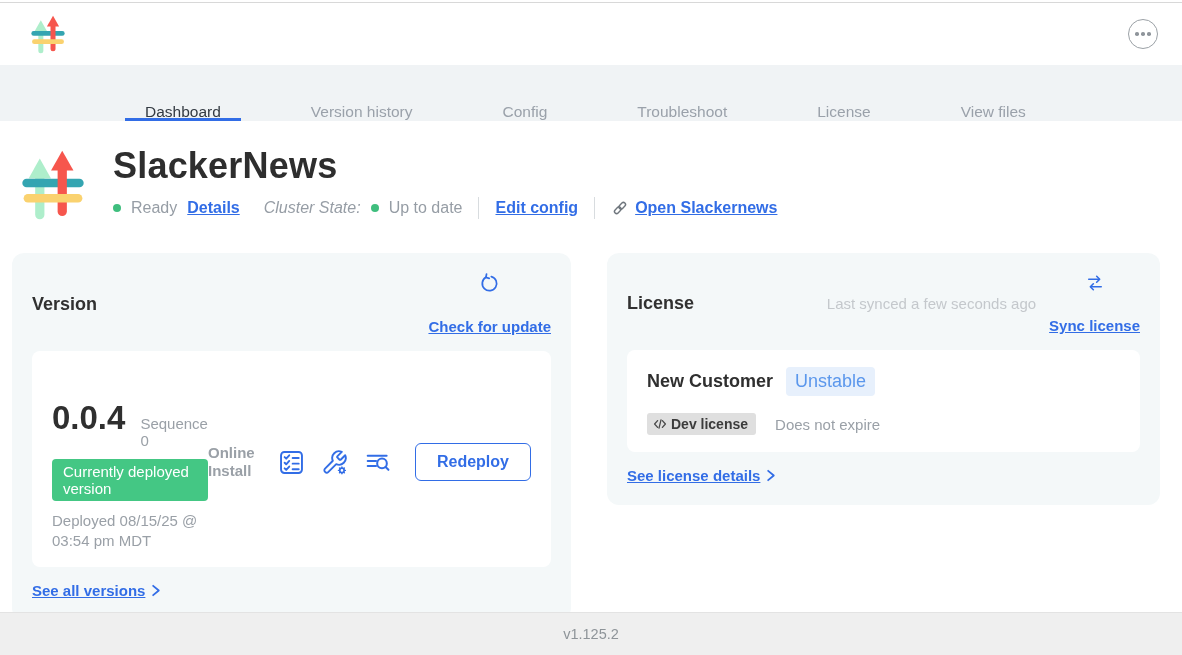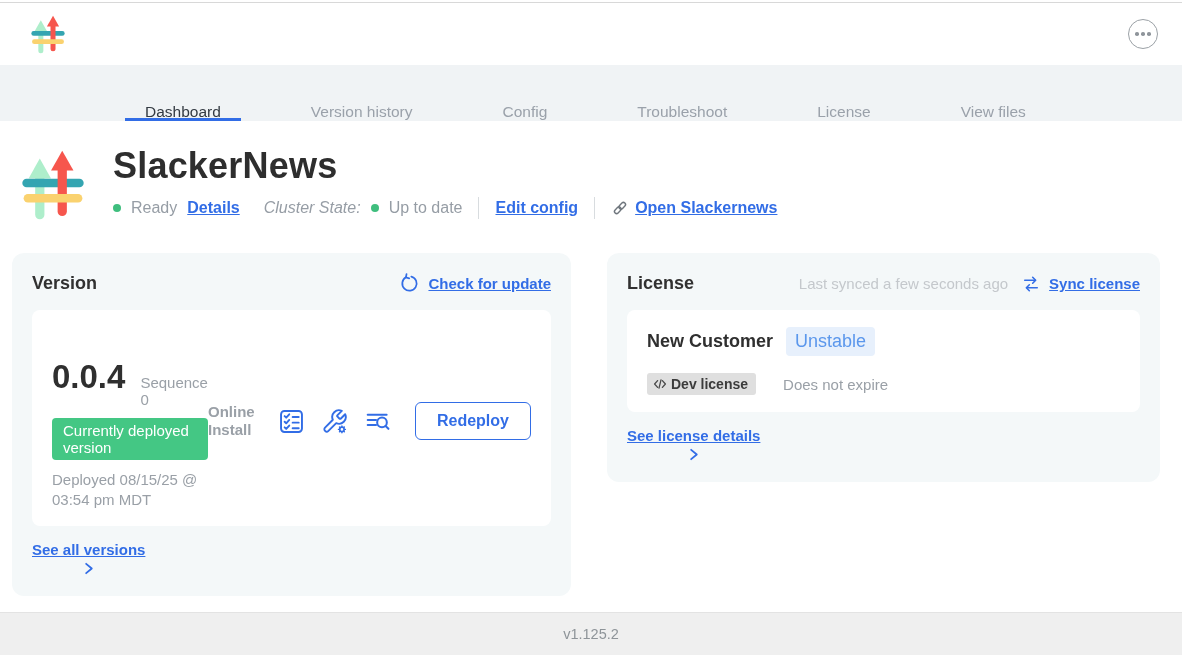--- a/index.html
+++ b/index.html
@@ -42,39 +42,39 @@
   .open-app{display:flex; align-items:center; gap:6px; cursor:pointer;}
   .open-app .txt{color:var(--accent); font-weight:700; text-decoration:underline; font-size:16px;}
   .cluster-label{margin-left:14px;font-style:italic;}
 
   
   .cards{display:flex; gap:36px; margin:28px 22px 0 12px; align-items:flex-start;}
   .card{flex:1 1 0; background:var(--card-bg); border-radius:12px; padding:20px;}
   .card-head{display:flex; align-items:center; justify-content:space-between;}
   .card-title{font-size:18px; font-weight:700; color:#313131;}
   .head-right{display:flex; align-items:center; gap:9px;}
-  .iconlink{display:flex; align-items:center; gap:8px; cursor:pointer; text-decoration:none;}
+  .iconlink{display:flex; align-items:center; gap:24px; cursor:pointer; text-decoration:none;flex-direction:column;}
   .iconlink .txt{color:var(--accent); font-weight:600; text-decoration:underline; font-size:15px;}
   .panel{margin-top:16px; background:#fff; border-radius:8px; padding:17px 20px; display:flex; justify-content:space-between;}
   .ver-row{display:flex; align-items:baseline; gap:15px;}
   .ver-num{font-size:33px; font-weight:700; color:#2F2F2F;}
   .seq{font-size:15px; color:#9AA0A7;margin-top:47px;}
   .deployed-badge{display:inline-block; margin-top:10px; background:var(--badge-green); color:#fff; font-size:15px; padding:4px 11px; border-radius:4px;}
   .deployed-at{margin-top:10px; font-size:15px; color:#9AA0A7; line-height:1.3; max-width:218px;}
   .version-actions{display:flex; align-items:center; gap:16px; align-self:center; margin-top:6px;}
   .install-type{width:54px; font-size:15px; font-weight:700; color:#9AA0A7; line-height:1.2;}
   .icon-btn{display:flex; align-items:center; cursor:pointer; background:none; border:none;}
   .redeploy{margin-left:8px; background:#fff; border:1.5px solid var(--accent); color:var(--accent); font-weight:700; font-size:16px; padding:9px 21px; border-radius:6px; cursor:pointer; font-family:inherit;}
-  .see-link{display:inline-flex; align-items:center; gap:3px; margin-top:15px; cursor:pointer;flex-direction:column;}
+  .see-link{display:inline-flex; align-items:center; gap:3px; margin-top:15px; cursor:pointer;}
   .see-link .txt{color:var(--accent); font-weight:600; text-decoration:underline; font-size:15px;}
 
   .lic-row1{display:flex; align-items:center; gap:13px;}
   .customer{font-size:18px; font-weight:700; color:#2F2F2F;}
   .chan-badge{background:var(--unstable-bg); color:var(--unstable-text); font-size:18px; padding:4px 9px; border-radius:4px;}
-  .lic-row2{display:flex; align-items:center; gap:27px; margin-top:17px;}
+  .lic-row2{display:flex; align-items:center; gap:19px; margin-top:17px;}
   .dev-badge{display:inline-flex; align-items:center; gap:4px; background:var(--devbadge-bg); border-radius:3px; padding:3px 8px 3px 6px; font-size:14px; font-weight:700; color:#3C3C3C;}
   .expiry{font-size:15px; color:#9AA0A7;}
   .lic-panel{display:block;}
   .last-synced{font-size:15px; color:var(--text-faint); margin-right:4px;}
 
   
   .footer{position:absolute; left:0; bottom:0; width:100%; height:43px; background:var(--footer-bg); border-top:1px solid #E3E3E3; display:flex; align-items:center; justify-content:center;}
   .footer .txt{font-size:14.5px; color:#8E9499;}
 
   svg{display:block;}

